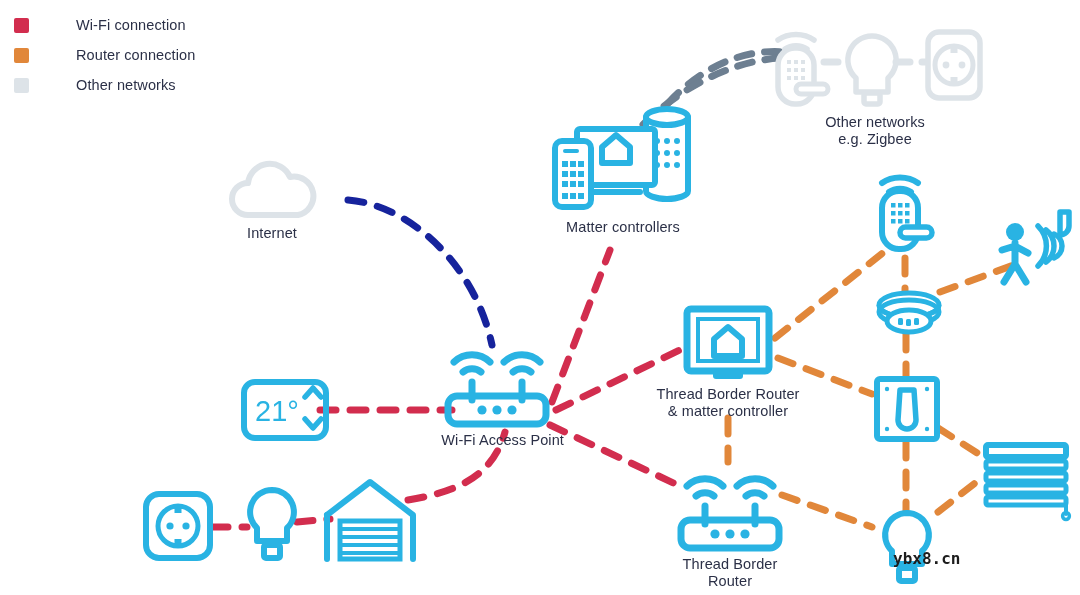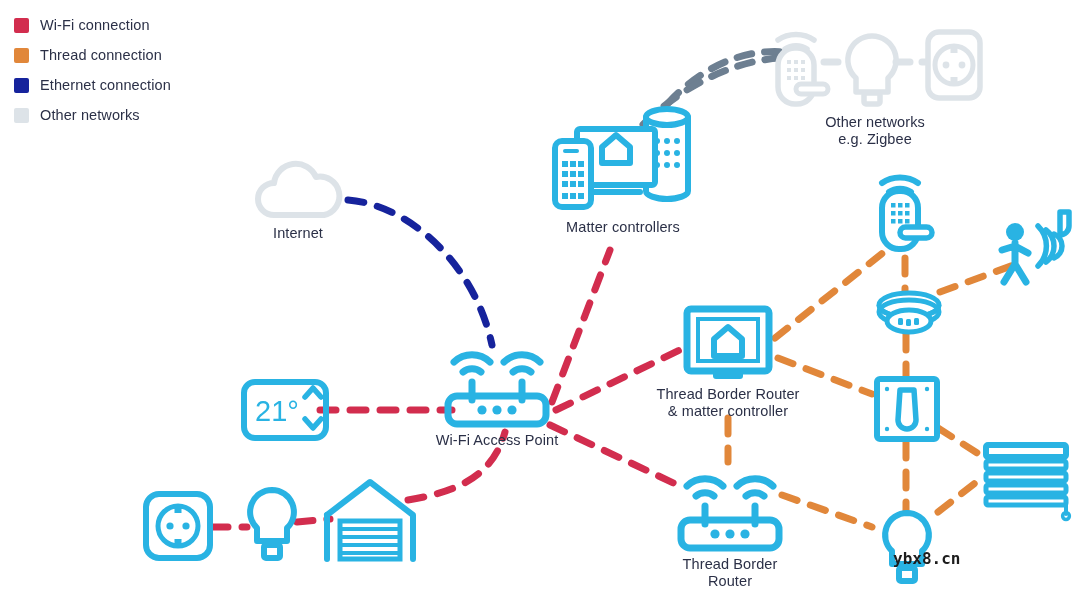--- a/index.html
+++ b/index.html
@@ -2,21 +2,21 @@
 <html><head>
 <meta charset="utf-8">
 <style>
   html,body{margin:0;padding:0;background:#ffffff;}
   body{width:1080px;height:595px;overflow:hidden;font-family:"Liberation Sans",sans-serif;}
   #stage{position:relative;width:1080px;height:595px;background:#fff;}
   #wires{position:absolute;left:0;top:0;width:1080px;height:595px;}
   .node{position:absolute;display:flex;flex-direction:column;align-items:center;}
   .node .cap{margin-top:4px;text-align:center;color:#2b3047;font-size:14.5px;line-height:17px;font-weight:400;letter-spacing:.1px;white-space:pre-line;}
   .legend{position:absolute;left:14px;top:10px;}
-  .legend .row{display:flex;align-items:center;height:30px;}
+  .legend .row{display:flex;align-items:center;height:30px;gap:36px;}
   .legend .sw{width:15px;height:15px;border-radius:2px;margin-right:11px;}
   .legend .lbl{color:#2b3047;font-size:14.5px;letter-spacing:.1px;}
   .wm{position:absolute;left:893px;top:549px;font-family:"DejaVu Sans Mono",monospace;font-size:16px;color:#1d1d1d;letter-spacing:0px;font-weight:bold;}
   svg{display:block;overflow:visible;}
 </style>
 </head>
 <body>
 
 <div id="stage">
 
@@ -64,33 +64,29 @@
     <path d="M 782,495 L 872,527" fill="none" stroke="#e1873a" stroke-width="7" stroke-linecap="round" stroke-dasharray="16 14"></path>
   </svg>
 
   <div class="legend">
     <div class="row">
       <span class="sw" style="background:#d22d4e"></span>
       <span class="lbl">Wi-Fi connection</span>
     </div>
     <div class="row">
       <span class="sw" style="background:#e1873a"></span>
-      <span class="lbl">Thread connection</span>
-    </div>
-    <div class="row">
-      <span class="sw" style="background:#16239c"></span>
-      <span class="lbl">Ethernet connection</span>
+      <span class="lbl">Router connection</span>
     </div>
     <div class="row">
       <span class="sw" style="background:#dde3e8"></span>
       <span class="lbl">Other networks</span>
     </div>
   </div>
 
-  <div class="node" style="left:250px;top:163px;width:96px;align-items:center;">
+  <div class="node" style="left:224px;top:163px;width:96px;align-items:center;">
     <svg width="96" height="58" viewBox="0 0 96 58">
       <path d="M24,52 a16,16 0 0,1 0-32 a22,22 0 0,1 42-6 a15,15 0 0,1 8,38 Z" fill="none" stroke="#dde3e8" stroke-width="6" stroke-linejoin="round"></path>
     </svg>
     <div class="cap">Internet</div>
   </div>
 
   <div class="node" style="left:233px;top:379px;width:104px;">
     <svg width="88" height="62" viewBox="0 0 88 62">
       <rect x="3" y="3" width="82" height="56" rx="11" fill="none" stroke="#29b3e3" stroke-width="6"></rect>
       <text x="14" y="42" font-family="Liberation Sans, sans-serif" font-size="29" fill="#29b3e3">21°</text>
@@ -119,21 +115,21 @@
 
   <div class="node" style="left:322px;top:477px;width:96px;">
     <svg width="96" height="86" viewBox="0 0 96 86">
       <path d="M5,38 L48,5 L91,38 L91,82" fill="none" stroke="#29b3e3" stroke-width="6" stroke-linejoin="round" stroke-linecap="round"></path>
       <path d="M5,38 L5,82" fill="none" stroke="#29b3e3" stroke-width="6" stroke-linecap="round"></path>
       <rect x="18" y="44" width="60" height="38" fill="none" stroke="#29b3e3" stroke-width="5"></rect>
       <path d="M18,52 H78 M18,60 H78 M18,68 H78 M18,76 H78" stroke="#29b3e3" stroke-width="4"></path>
     </svg>
   </div>
 
-  <div class="node" style="left:430px;top:338px;width:134px;">
+  <div class="node" style="left:430px;top:338px;width:134px;align-items:flex-end;">
     <svg width="134" height="90" viewBox="0 0 134 90">
       <path d="M24,24 a26,26 0 0,1 36,0" fill="none" stroke="#29b3e3" stroke-width="7" stroke-linecap="round"></path>
       <path d="M33,34 a14,14 0 0,1 18,0" fill="none" stroke="#29b3e3" stroke-width="7" stroke-linecap="round"></path>
       <path d="M74,24 a26,26 0 0,1 36,0" fill="none" stroke="#29b3e3" stroke-width="7" stroke-linecap="round"></path>
       <path d="M83,34 a14,14 0 0,1 18,0" fill="none" stroke="#29b3e3" stroke-width="7" stroke-linecap="round"></path>
       <path d="M42,44 L42,62" stroke="#29b3e3" stroke-width="7" stroke-linecap="round"></path>
       <path d="M92,44 L92,62" stroke="#29b3e3" stroke-width="7" stroke-linecap="round"></path>
       <rect x="18" y="58" width="98" height="28" rx="9" fill="none" stroke="#29b3e3" stroke-width="7"></rect>
       <circle cx="52" cy="72" r="4.6" fill="#29b3e3"></circle>
       <circle cx="67" cy="72" r="4.6" fill="#29b3e3"></circle>

